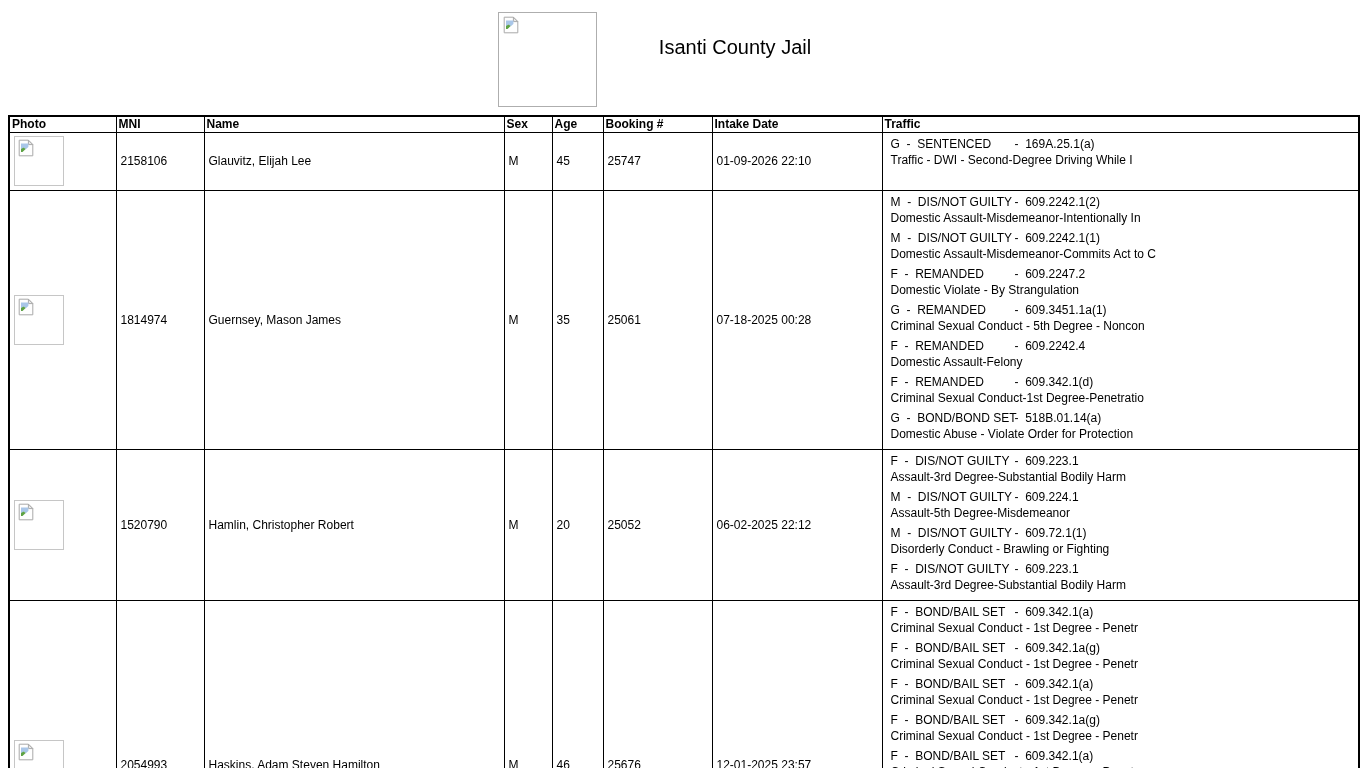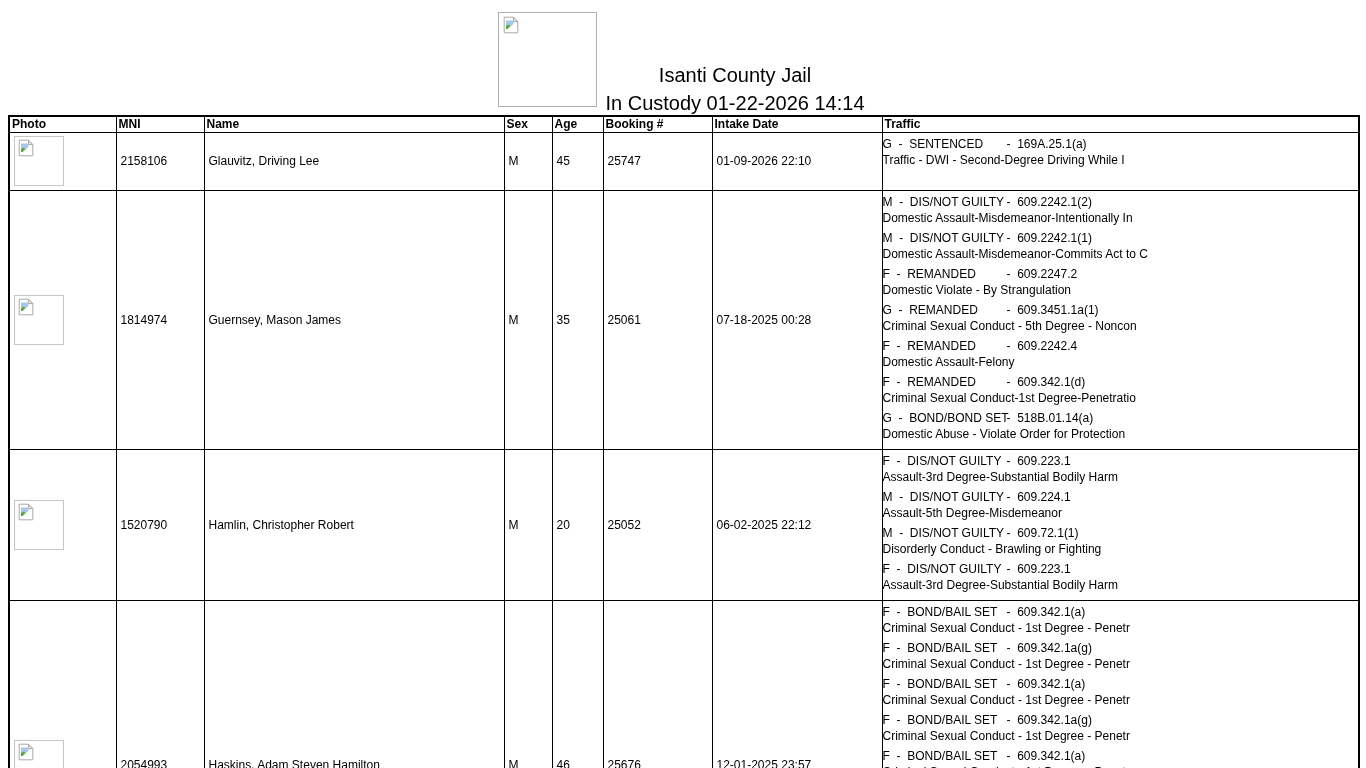--- a/index.html
+++ b/index.html
@@ -16,21 +16,20 @@
     position: absolute; left: 498px; top: 12px;
     width: 99px; height: 95px;
     border: 1px solid #aeaeae; background: #ffffff;
   }
   .logo-box svg { position: absolute; left: 3px; top: 3px; }
   .title-block {
     position: absolute; left: 735px; top: 33px;
     transform: translateX(-50%);
     text-align: center; font-size: 20px; line-height: 28px;
     white-space: nowrap;
-    margin-top: 28px;
   }
 
   
   table.roster {
     border-collapse: collapse; table-layout: fixed;
     margin-left: 8px; width: 1350px;
     border: 2px solid #000000;
     font-size: 12px;
   }
   th, td { border: 1px solid #000000; overflow: hidden; }
@@ -41,21 +40,21 @@
   td { vertical-align: middle; padding: 2px 4px; }
 
   td.photo-cell { padding: 3px; vertical-align: middle; }
   .photo-box {
     width: 50px; height: 50px; margin-left: 1px;
     border: 1px solid #c6c6c6; background: #ffffff;
     position: relative;
   }
   .photo-box svg { position: absolute; left: 2px; top: 2px; }
 
-  td.charges-cell { vertical-align: top; padding: 3px 0; margin-left: 28px; }
+  td.charges-cell { vertical-align: top; padding: 3px 8px; margin-left: 28px; }
   .charge { margin: 0 0 4px 0; }
   .charge-l1 { height: 16px; line-height: 16px; white-space: pre; }
   .charge-l1 span { white-space: pre; }
   .sevstat { display: inline-block; width: 124px; }
   .charge-l2 { height: 16px; line-height: 16px; white-space: pre; }
 
   
   tbody tr:nth-child(1) { height: 58px; }
   tbody tr:nth-child(4) .charges-inner { min-height: 322px; }
 </style>
@@ -66,21 +65,20 @@
   <div class="logo-box">
     <svg width="18" height="18" viewBox="0 0 18 18">
       <path d="M2.2 1.2 h9.2 l4.4 4.4 v11.2 h-13.6 z" fill="#fefefe" stroke="#a9a9a9" stroke-width="1"></path>
       <path d="M11.4 1.2 v4.4 h4.4 z" fill="#e9e9e9" stroke="#a9a9a9" stroke-width="1"></path>
       <path d="M4 4.6 h7.4 v3.4 l-2.6 2.2 -2.2 -1.7 -2.6 2.3 z" fill="#a9c6e8"></path>
       <path d="M4 9.9 l2.6 -1.4 2.1 1.6 -3.2 2.9 h-1.5 z" fill="#5da244"></path>
     </svg>
   </div>
   <div class="title-block">
     <div>Isanti County Jail</div>
-    <div>In Custody 01-22-2026 14:14</div>
   </div>
 </div>
 
 <table class="roster">
   <colgroup>
     <col style="width:107px">
       <col style="width:88px">
       <col style="width:300px">
     <col style="width:48px">
       <col style="width:51px">
@@ -106,21 +104,21 @@
           <div class="photo-box">
             <svg width="18" height="18" viewBox="0 0 18 18">
               <path d="M2.2 1.2 h9.2 l4.4 4.4 v11.2 h-13.6 z" fill="#fefefe" stroke="#a9a9a9" stroke-width="1"></path>
               <path d="M11.4 1.2 v4.4 h4.4 z" fill="#e9e9e9" stroke="#a9a9a9" stroke-width="1"></path>
               <path d="M4 4.6 h7.4 v3.4 l-2.6 2.2 -2.2 -1.7 -2.6 2.3 z" fill="#a9c6e8"></path>
               <path d="M4 9.9 l2.6 -1.4 2.1 1.6 -3.2 2.9 h-1.5 z" fill="#5da244"></path>
             </svg>
           </div>
         </td>
         <td>2158106</td>
-        <td>Glauvitz, Driving Lee</td>
+        <td>Glauvitz, Elijah Lee</td>
         <td>M</td>
         <td>45</td>
         <td>25747</td>
         <td>01-09-2026 22:10</td>
         <td class="charges-cell">
           <div class="charges-inner">
             <div class="charge">
               <div class="charge-l1"><span class="sevstat">G  -  SENTENCED</span><span>-  169A.25.1(a)</span></div>
               <div class="charge-l2">Traffic - DWI - Second-Degree Driving While I</div>
             </div>

